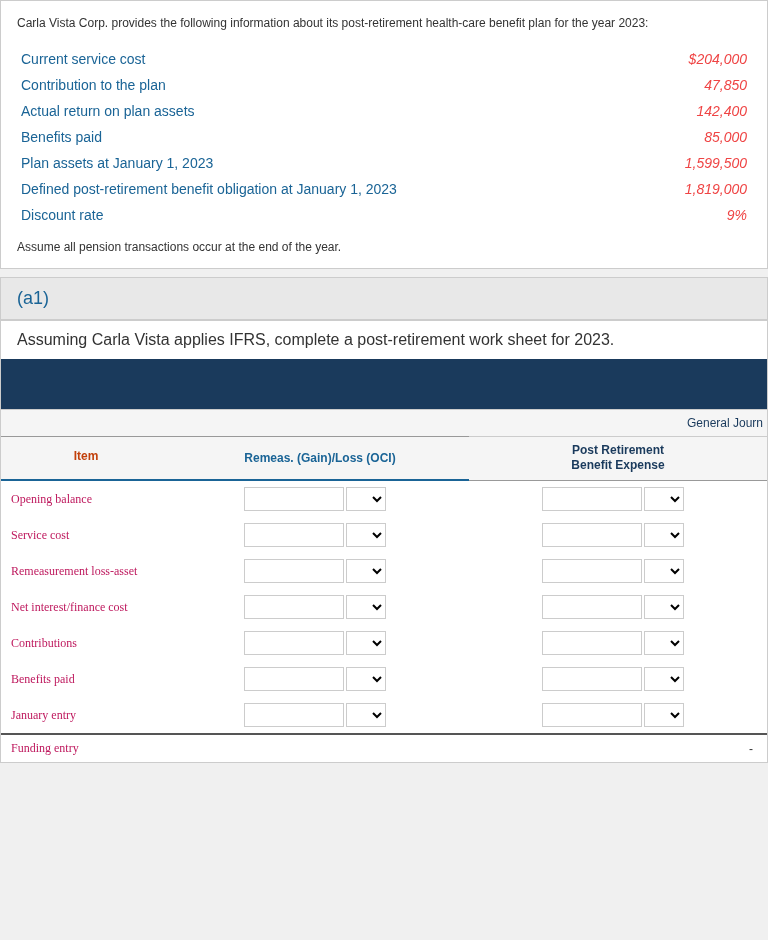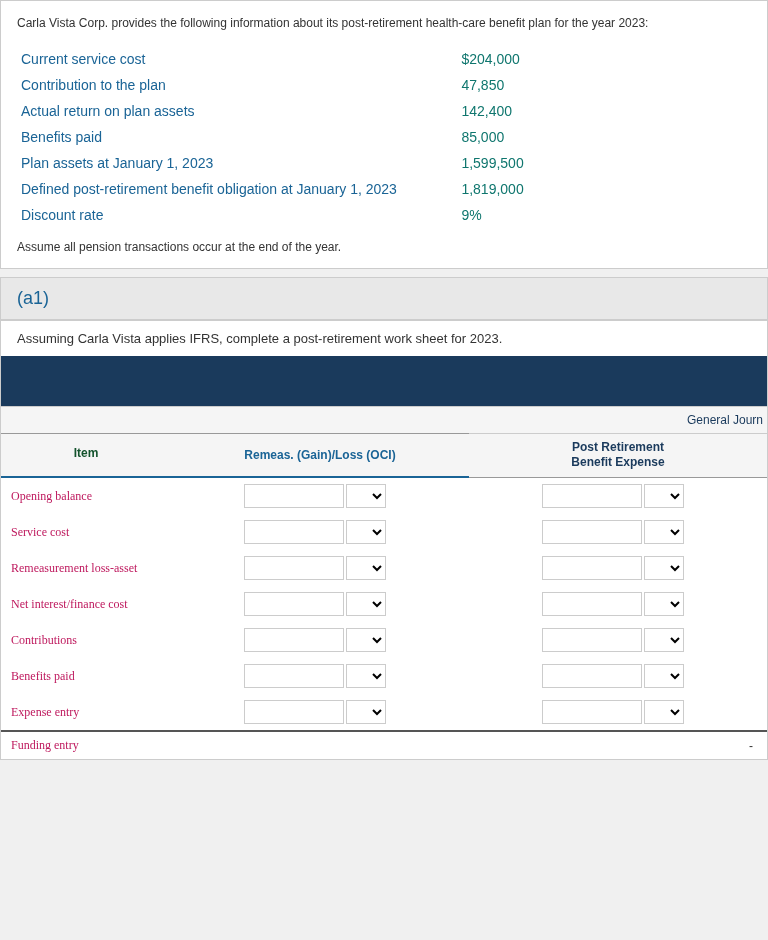--- a/index.html
+++ b/index.html
@@ -35,23 +35,24 @@
       font-size: 14px;
       vertical-align: middle;
     }
 
     .data-table td.label {
       color: #1a6496;
       width: 60%;
     }
 
     .data-table td.value {
-      text-align: left;
-      color: #0f766e;
+      text-align: right;
+      color: #ef4444;
       width: 40%;
+      font-style: italic;
     }
 
     .assume-text {
       font-size: 12px;
       color: #333;
       margin-top: 12px;
     }
 
     .section-header {
       background: #e8e8e8;
@@ -66,21 +67,21 @@
     }
 
     .worksheet-section {
       background: #fff;
       border: 1px solid #ccc;
       margin-top: 0;
     }
 
     .ws-intro {
       padding: 10px 16px;
-      font-size: 13px;
+      font-size: 16px;
       color: #333;
       border-bottom: none;
     }
 
     .ws-table-container {
       overflow-x: auto;
     }
 
     .ws-header-dark {
       background: #1a3a5c;
@@ -104,21 +105,21 @@
       font-weight: normal;
       color: #333;
       text-align: center;
       border-bottom: 1px solid #999;
       border-top: 1px solid #ccc;
     }
 
     .col-header-row th.item-col {
       text-align: center;
       font-weight: bold;
-      color: #14532d;
+      color: #c2410c;
       border-bottom: 2px solid #1a6496;
       width: 170px;
       padding-bottom: 11px;
     }
 
     .col-header-row th.remeas-col {
       font-weight: bold;
       color: #1a6496;
       border-bottom: 2px solid #1a6496;
       width: 200px;
@@ -415,21 +416,21 @@
           <select>
             <option value=""></option>
             <option value="dr">Dr</option>
             <option value="cr">Cr</option>
           </select>
         </div>
       </td>
       <td style="; width:10px;"></td>
     </tr>
           <tr>
-      <td class="item-label" style="border-bottom: 2px solid #555;">Expense entry</td>
+      <td class="item-label" style="border-bottom: 2px solid #555;">January entry</td>
       <td class="input-cell" style="border-bottom: 2px solid #555;">
         <div class="input-group">
           <input type="text" style="">
           <select>
             <option value=""></option>
             <option value="dr">Dr</option>
             <option value="cr">Cr</option>
           </select>
         </div>
       </td>

